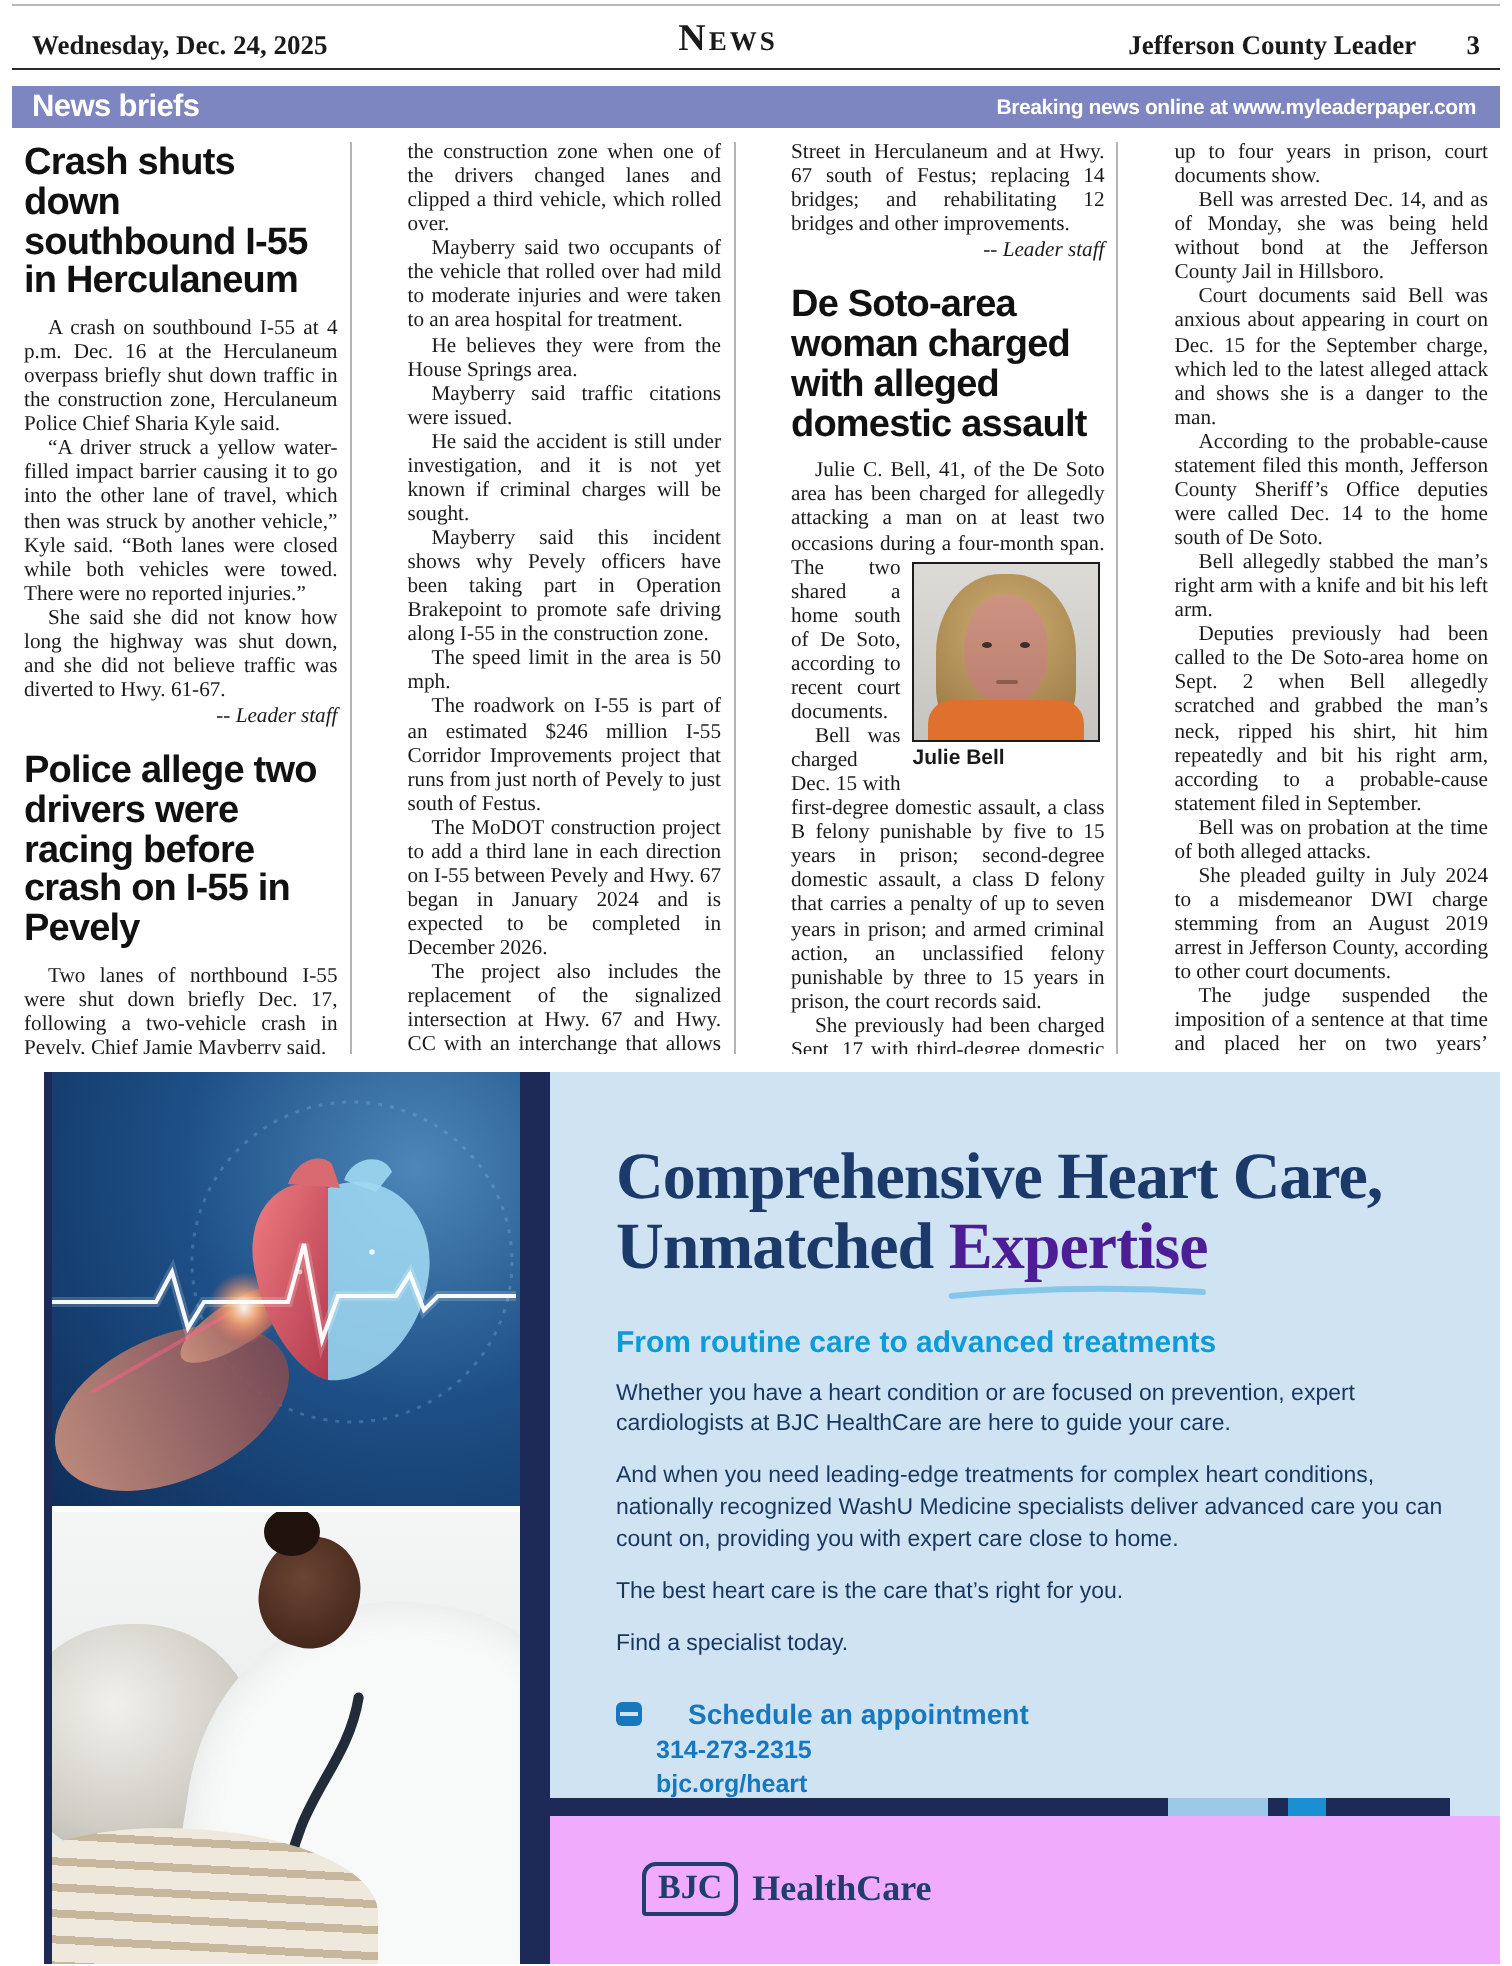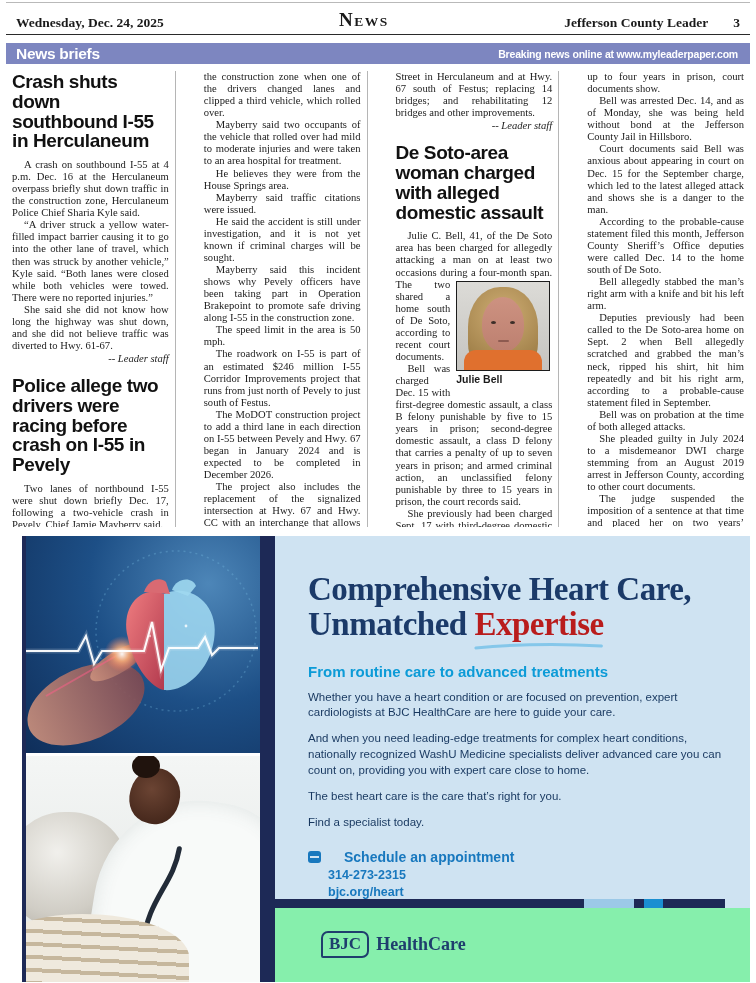--- a/index.html
+++ b/index.html
@@ -75,41 +75,41 @@
   .pt-body { position:absolute; left:-32px; bottom:-10px; width:195px; height:78px;
              background:repeating-linear-gradient(3deg, #efe9dd 0 9px, #c6b79d 9px 13px);
              border-radius:45% 55% 0 0; }
   .steth { position:absolute; inset:0; }
 
   .ad-divider { width:15px; background:#1d2956; }
   .ad-right { flex:1; display:flex; flex-direction:column; min-width:0; }
   .ad-panel { flex:1; background:#cfe3f2; padding:36px 20px 0 33px; }
   .ad-headline { font-family:"Liberation Serif", serif; font-weight:bold; font-size:33px;
                  line-height:1.07; color:#1b3a69; letter-spacing:-0.5px; }
-  .hl { position:relative; color:#b91c1c; display:inline-block; }
+  .hl { position:relative; color:#4c1d95; display:inline-block; }
   .hl svg { position:absolute; left:0; bottom:-7px; width:100%; height:8px; }
   .ad-subhead { font-family:"Liberation Sans", sans-serif; font-weight:bold; font-size:15px;
                 color:#0c9bd7; margin-top:20px; }
   .ad-body p { font-family:"Liberation Sans", sans-serif; font-size:11.5px; line-height:1.38;
                color:#17375f; margin:10px 0 0 0; max-width:450px; font-weight:500; }
   .ad-cta { margin-top:18px; font-family:"Liberation Sans", sans-serif; color:#1878be; }
   .cta-row { display:flex; align-items:center; gap:23px; }
   .cal-icon { width:13px; height:12px; background:#1878be; border-radius:3px; position:relative; }
   .cal-icon::after { content:""; position:absolute; left:2px; right:2px; top:5px; height:2px; background:#cfe3f2; }
   .cta-label { font-weight:bold; font-size:14px; }
   .cta-line { font-weight:bold; font-size:12.5px; margin:3px 0 0 20px; }
 
   .ad-bar { height:13px; background:#cfe3f2; display:flex; padding-right:25px; }
   .seg-navy1 { flex:1; background:#1d2956; }
   .seg-lblue { width:50px; background:#9cc9e8; }
   .seg-navy2 { width:10px; background:#1d2956; }
   .seg-blue  { width:19px; background:#1a8fd1; }
   .seg-navy3 { width:62px; background:#1d2956; }
 
-  .ad-logos { height:106px; background:#86efac; display:flex; align-items:center; }
+  .ad-logos { height:106px; background:#f0abfc; display:flex; align-items:center; }
   .bjc-logo { display:flex; align-items:center; margin-left:46px; }
   .bjc-box { font-family:"Liberation Serif", serif; font-weight:bold; font-size:17px; color:#1f3e6d;
              border:2px solid #1f3e6d; border-radius:7px 7px 7px 2px; padding:1px 6px 2px 6px; }
   .bjc-name { font-family:"Liberation Serif", serif; font-weight:bold; font-size:18px; color:#1f3e6d;
               margin-left:7px; }
   .washu-logo { display:flex; align-items:center; margin-left:108px; }
   .washu-name { font-family:"Liberation Serif", serif; font-weight:bold; font-size:20px; color:#161616;
                 margin-left:6px; }
   .washu-div { font-family:"Liberation Sans", sans-serif; font-size:15px; color:#b52645; margin-left:7px; }
 </style>

